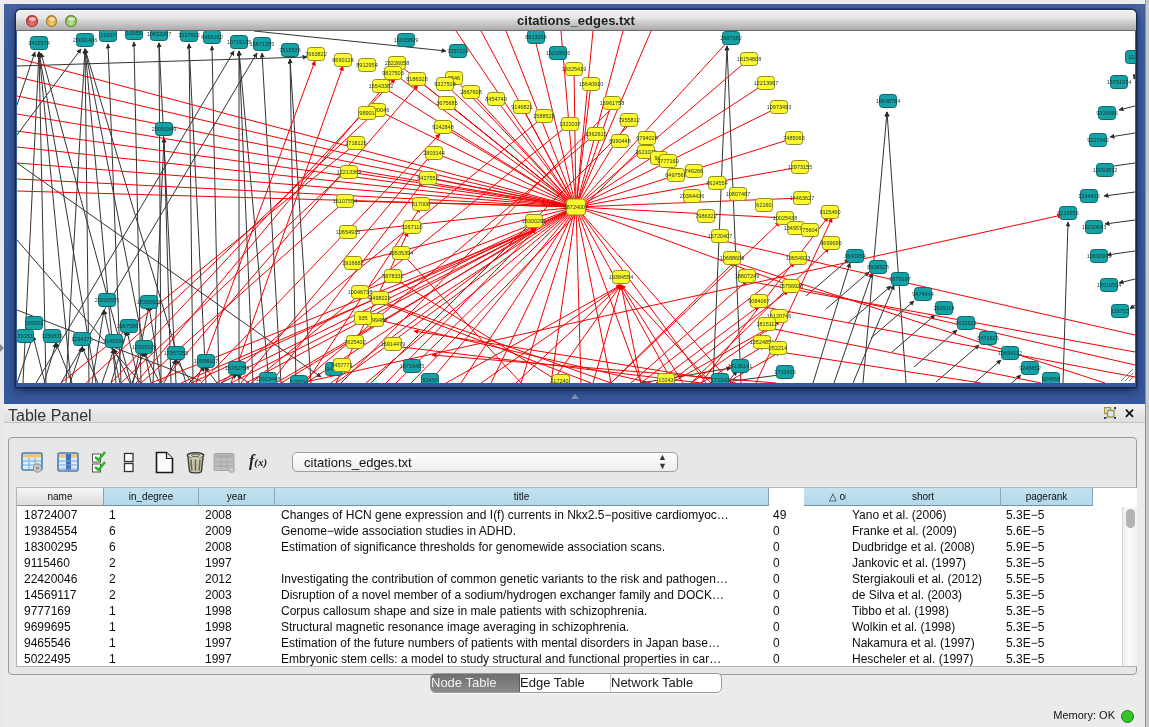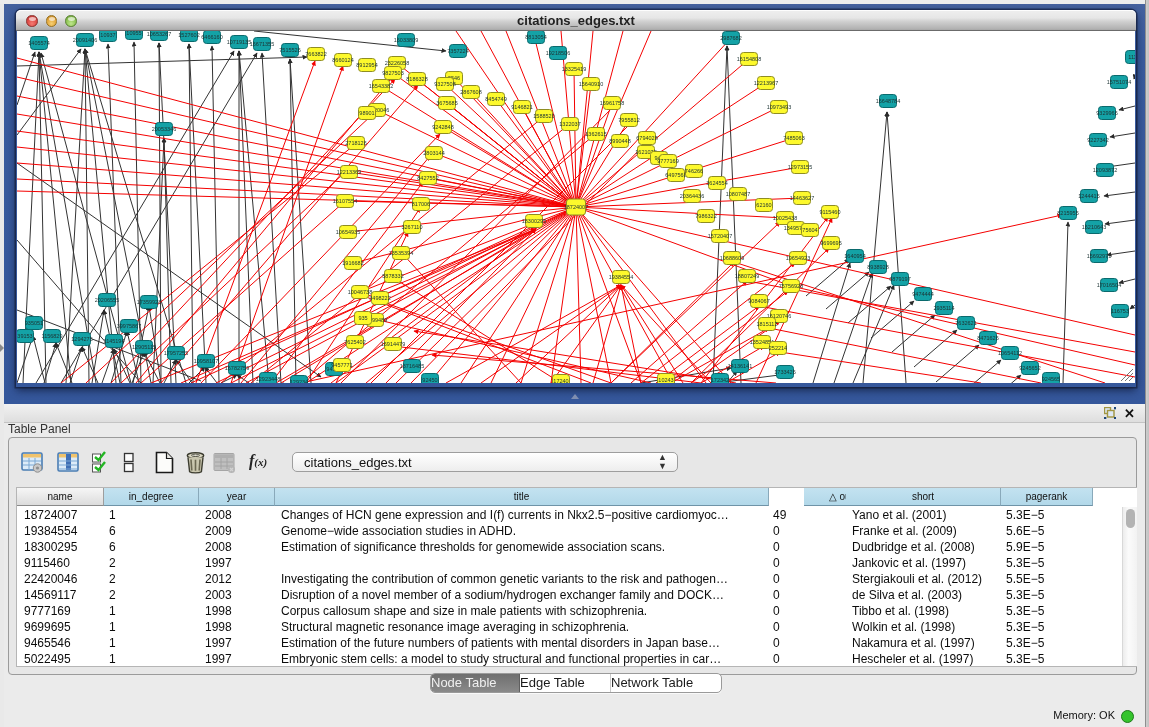--- a/index.html
+++ b/index.html
@@ -12,21 +12,21 @@
 #tbar{position:absolute;left:0;top:0;width:100%;height:21px;border-radius:5px 5px 0 0;background:linear-gradient(180deg,#efefef 0%,#e6e6e6 40%,#d2d2d2 55%,#b3b3b3 92%,#a8a8a8 100%);border-bottom:1px solid #6b6b6b;box-shadow:inset 0 1px 0 #fdfdfd}
 #tbar .title{position:absolute;left:0;right:0;top:3px;text-align:center;font-size:13px;font-weight:bold;color:#222}
 .tl{position:absolute;top:5px;width:11.5px;height:11.5px;border-radius:50%}
 .tl::after{content:"";position:absolute;left:2.2px;top:1.2px;width:6.6px;height:3.8px;border-radius:50%;background:rgba(255,255,255,.62)}
 #tl1{left:10px;background:radial-gradient(circle at 50% 75%,#f47a72,#dd4a45 55%,#b03431);border:1px solid #8c2b27}
 #tl2{left:29.5px;background:radial-gradient(circle at 50% 75%,#f6cf72,#e2a63b 55%,#bb8226);border:1px solid #97711f}
 #tl3{left:49px;background:radial-gradient(circle at 50% 75%,#bfe68c,#8ec455 55%,#679b36);border:1px solid #567f2d}
 #canvas{position:absolute;left:1px;top:21px;width:1118px;height:352px;background:#fff;overflow:hidden}
 #panel{position:absolute;left:0;top:404px;width:1149px;height:323px;background:#ebebeb}
 #phead{position:absolute;left:0;top:0;width:100%;height:19px;background:linear-gradient(180deg,#f2f2f2,#dedede);border-bottom:1px solid #c4c4c4}
-#phead .t{position:absolute;left:8px;top:18px;font-size:12px;color:#333}
+#phead .t{position:absolute;left:8px;top:3px;font-size:16px;color:#333}
 #pfloat{position:absolute;right:33px;top:3px;width:12px;height:12px}
 #pclose{position:absolute;right:14px;top:2px;font-size:13px;font-weight:bold;color:#111}
 #ibox{position:absolute;left:8px;top:33px;width:1129px;height:238px;border:1px solid #9b9b9b;border-radius:4px;background:#e7e7e7}
 .ticon{position:absolute;top:13px}
 #dd{position:absolute;left:283px;top:14px;width:386px;height:20px;background:linear-gradient(180deg,#ffffff,#ededed);border:1px solid #9e9e9e;border-radius:5px;font-size:13px;color:#111;line-height:19px;padding-left:11px}
 #dd .arr{position:absolute;right:10px;top:0;font-size:9px;color:#333;line-height:9px}
 #tbl{position:absolute;left:7px;top:49px;width:1121px;height:180px;background:#fff;border:1px solid #b5b5b5;border-right:none;overflow:hidden;font-size:12px}
 #thead{position:absolute;left:0;top:0;height:18px;width:100%}
 #thead span{position:absolute;top:0;height:18px;background:linear-gradient(180deg,#c3e2f0,#b2d8e9);border-right:1px solid #89a9ba;border-bottom:1px solid #6f93a7;text-align:center;font-size:10px;color:#111;line-height:18px}
 #thead .h0{left:0;width:87px;background:linear-gradient(180deg,#f6f6f6,#dcdcdc);border-right:1px solid #9d9d9d;border-bottom:1px solid #8a8a8a}
@@ -922,21 +922,21 @@
           <span class="h5">short</span>
           <span class="h6">pagerank</span>
         </div>
       <div id="tbody">
           <div class="tr">
             <span class="c0">18724007</span>
             <span class="c1">1</span>
             <span class="c2">2008</span>
             <span class="c3">Changes of HCN gene expression and I(f) currents in Nkx2.5−positive cardiomyoc…</span>
             <span class="c4">49</span>
-            <span class="c5">Yano et al. (2001)</span>
+            <span class="c5">Yano et al. (2006)</span>
             <span class="c6">5.3E−5</span>
           </div>
           <div class="tr">
             <span class="c0">19384554</span>
             <span class="c1">6</span>
             <span class="c2">2009</span>
             <span class="c3">Genome−wide association studies in ADHD.</span>
             <span class="c4">0</span>
             <span class="c5">Franke et al. (2009)</span>
             <span class="c6">5.6E−5</span>

